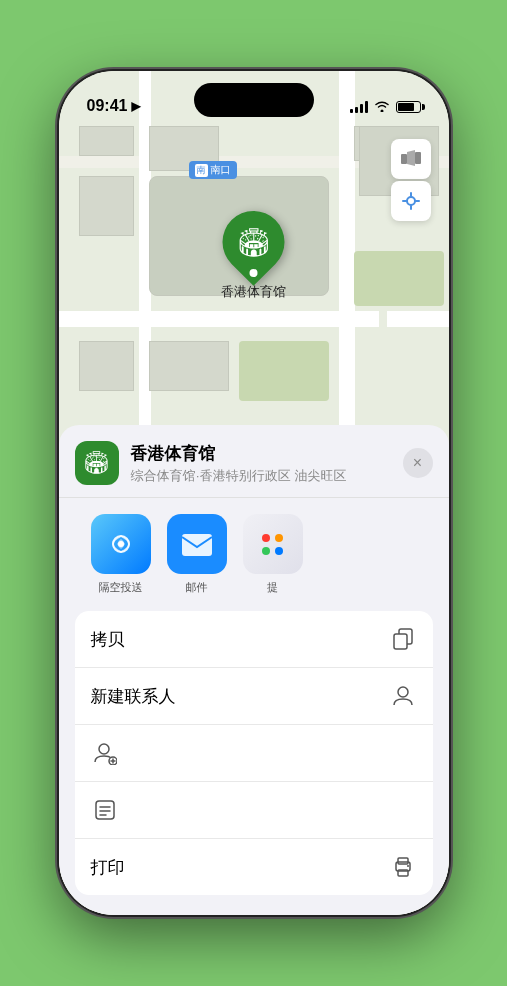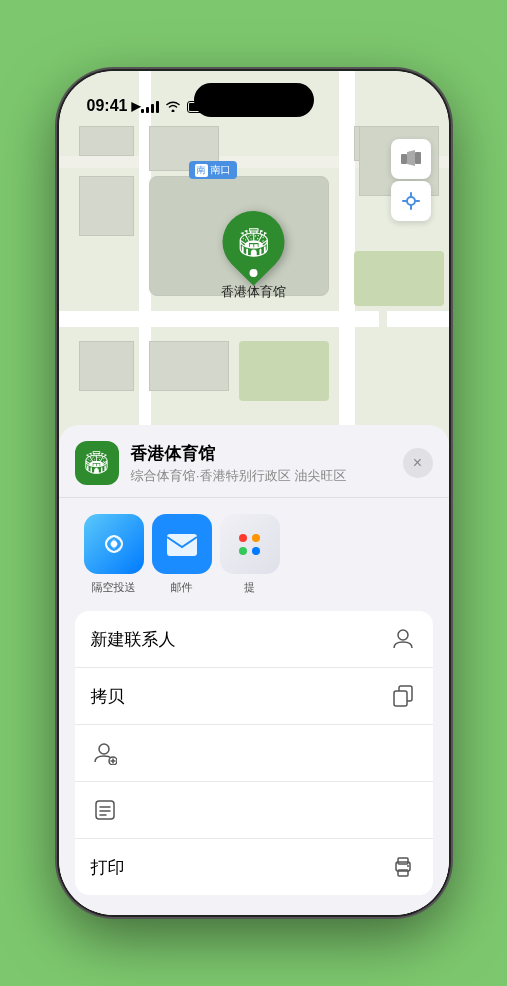--- a/index.html
+++ b/index.html
@@ -34,20 +34,21 @@
 
     
     .status-bar {
       position: absolute;
       top: 0; left: 0; right: 0;
       height: 50px;
       z-index: 100;
       display: flex;
       align-items: flex-end;
       padding: 0 28px 6px;
+      justify-content: space-between;
     }
 
     .status-time {
       font-size: 16px;
       font-weight: 600;
       color: #000;
       display: flex;
       align-items: center;
       gap: 4px;
     }
@@ -301,24 +302,25 @@
       align-items: center;
       justify-content: center;
       font-size: 16px;
       color: #888;
       cursor: pointer;
     }
 
     
     .share-row {
       display: flex;
-      padding: 16px 21px;
-      gap: 0;
+      padding: 16px 12px;
+      gap: 8px;
       overflow-x: auto;
       scrollbar-width: none;
+      margin-left: 16px;
     }
 
     .share-row::-webkit-scrollbar { display: none; }
 
     .share-app {
       display: flex;
       flex-direction: column;
       align-items: center;
       gap: 6px;
       min-width: 68px;
@@ -543,35 +545,35 @@
             </div>
           </div>
           <span class="share-app-label">提</span>
         </div>
 
       </div>
 
       <div class="action-list">
 
         <div class="action-item">
+          <span class="action-label">拷贝</span>
+          <div class="action-icon">
+            <svg width="22" height="22" viewBox="0 0 22 22">
+              <rect x="7" y="1" width="13" height="15" rx="2" fill="none" stroke="#555" stroke-width="1.5"></rect>
+              <rect x="2" y="6" width="13" height="15" rx="2" fill="white" stroke="#555" stroke-width="1.5"></rect>
+            </svg>
+          </div>
+        </div>
+
+        <div class="action-item">
           <span class="action-label">新建联系人</span>
           <div class="action-icon">
             <svg width="24" height="24" viewBox="0 0 24 24">
               <circle cx="12" cy="8" r="5" fill="none" stroke="#555" stroke-width="1.5"></circle>
               <path d="M3 21 Q3 15 12 15 Q21 15 21 21" fill="none" stroke="#555" stroke-width="1.5"></path>
-            </svg>
-          </div>
-        </div>
-
-        <div class="action-item">
-          <span class="action-label">拷贝</span>
-          <div class="action-icon">
-            <svg width="22" height="22" viewBox="0 0 22 22">
-              <rect x="7" y="1" width="13" height="15" rx="2" fill="none" stroke="#555" stroke-width="1.5"></rect>
-              <rect x="2" y="6" width="13" height="15" rx="2" fill="white" stroke="#555" stroke-width="1.5"></rect>
             </svg>
           </div>
         </div>
 
         <div class="action-item">
           <div class="action-icon">
             <svg width="24" height="24" viewBox="0 0 24 24">
               <circle cx="11" cy="8" r="5" fill="none" stroke="#555" stroke-width="1.5"></circle>
               <path d="M2 21 Q2 15 11 15 Q16 15 18.5 17" fill="none" stroke="#555" stroke-width="1.5"></path>
               <circle cx="20" cy="20" r="4" fill="white" stroke="#555" stroke-width="1.5"></circle>

